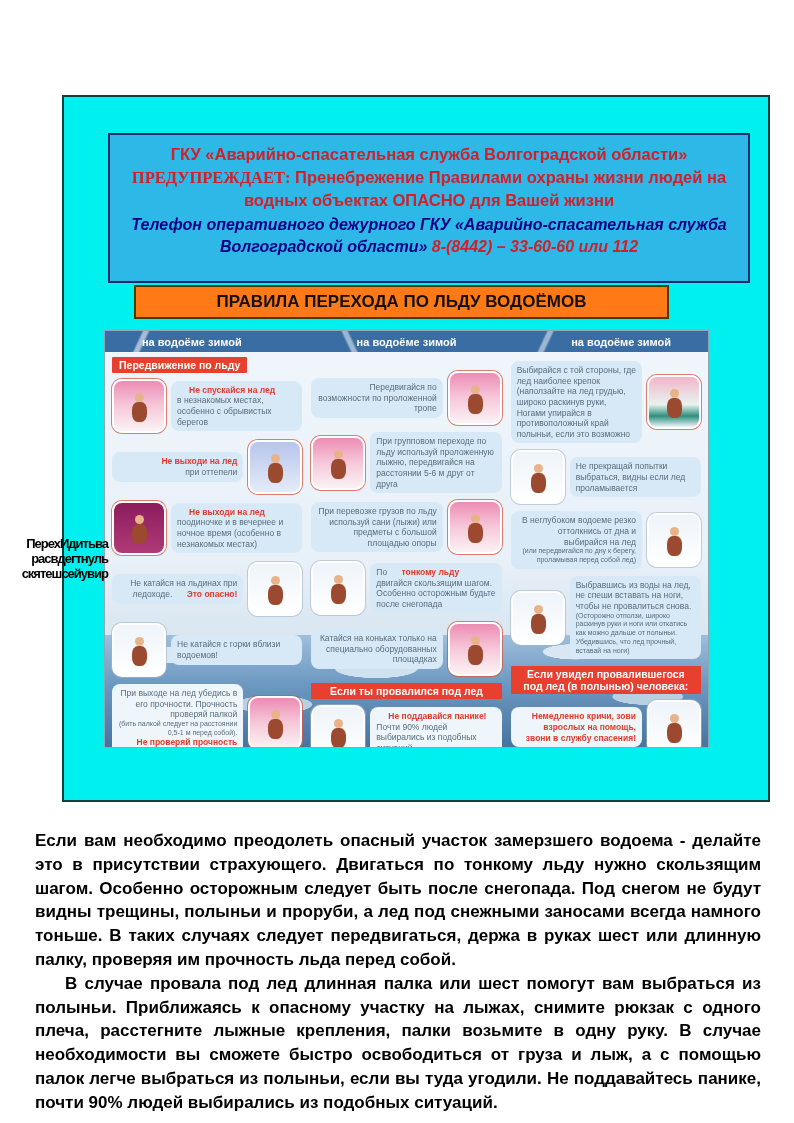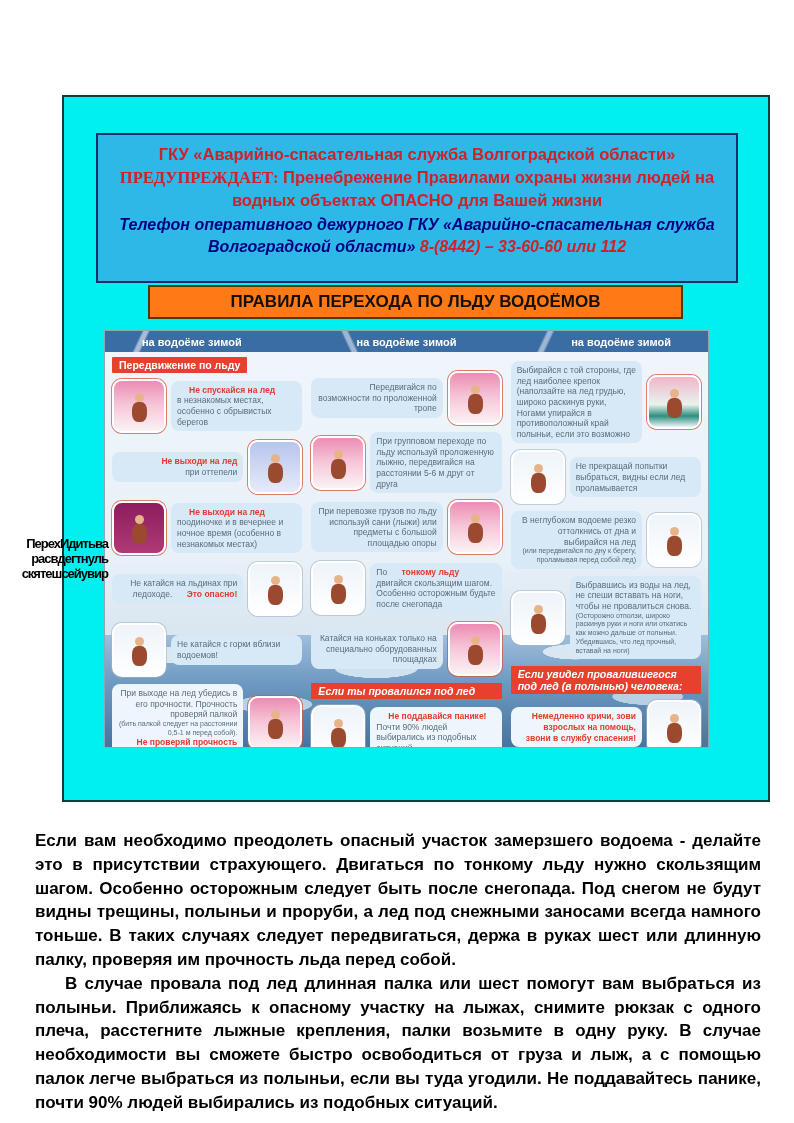--- a/index.html
+++ b/index.html
@@ -4,30 +4,30 @@
 <style>
   html,body{margin:0;padding:0;background:#fff;}
   #page{position:relative;width:794px;height:1123px;background:#fff;overflow:hidden;
         font-family:"Liberation Sans",sans-serif;}
 
   
   .cyan-box{position:absolute;left:62px;top:95px;width:704px;height:703px;
             background:#00f0f0;border:2px solid #0d3d3d;}
 
   
-  .warn-box{position:absolute;left:32px;top:36px;width:610px;height:132px;
+  .warn-box{position:absolute;left:44px;top:36px;width:610px;height:132px;
             background:#2eb8e8;border:2px solid #1c2a6e;text-align:center;
             padding:8px 14px 6px 14px;}
   .warn-red{color:#d1202a;font-weight:bold;font-size:16.5px;line-height:1.4;}
   .warn-serif{font-family:"Liberation Serif",serif;}
   .warn-navy{color:#000080;font-weight:bold;font-size:16px;line-height:1.35;margin-top:2px;font-style:italic;}
   .warn-navy .phone{color:#d1202a;}
 
   
-  .rules-banner{position:absolute;left:84px;top:188px;width:531px;height:30px;
+  .rules-banner{position:absolute;left:70px;top:188px;width:531px;height:30px;
                 background:#ff7a17;border:2px solid #4a3b00;text-align:center;
                 font-weight:bold;font-size:17px;color:#14100a;line-height:30px;}
 
   
   .poster{position:absolute;left:40px;top:233px;width:603px;height:416px;
           border:1px solid #8fa7b5;background:linear-gradient(180deg,#f0f6fb 0%,#e8f0f8 55%,#dbe7f1 70%,#cfdeeb 100%);
           overflow:hidden;}
   .poster-header{height:21px;background:#3a6da3;display:flex;align-items:center;
                  justify-content:space-around;color:#fff;font-weight:bold;font-size:11px;
                  background-image:linear-gradient(115deg,transparent 6%,rgba(255,255,255,.55) 6.4%,rgba(255,255,255,.55) 7%,transparent 7.4%),
@@ -38,21 +38,21 @@
                     radial-gradient(ellipse 70px 16px at 45% 30%,#cfe0ee 58%,transparent 60%),
                     radial-gradient(ellipse 55px 13px at 78% 15%,#d9e7f2 58%,transparent 60%),
                     radial-gradient(ellipse 65px 15px at 28% 62%,#b9cfe2 58%,transparent 60%),
                     radial-gradient(ellipse 60px 14px at 90% 55%,#b9cfe2 58%,transparent 60%),
                     linear-gradient(180deg,#9fbedb 0%,#6b97c0 45%,#47749f 100%);}
   .cols{position:relative;display:flex;gap:9px;padding:5px 7px;height:calc(100% - 31px);}
   .col{flex:1;min-width:0;position:relative;}
 
   .sec-banner{background:#e8402f;color:#fff;font-weight:bold;font-size:10.5px;
               padding:2px 7px;border-radius:1px;margin-bottom:6px;width:max-content;max-width:100%;}
-  .sec-banner.center{width:auto;font-style:italic;}
+  .sec-banner.center{width:auto;text-align:center;}
 
   .panel{display:flex;align-items:center;gap:5px;margin-bottom:7px;position:relative;}
   .panel.rev{flex-direction:row-reverse;}
   .bubble{background:#d7e9f6;border-radius:8px;padding:4px 6px;font-size:8.5px;
           line-height:1.25;color:#586c7d;flex:1;min-width:0;}
   .panel.rev .bubble{text-align:right;}
   .panel.rev.ta-left .bubble{text-align:left;}
   .onwater .bubble{background:#eef6fb;}
   .lead{color:#e03a2e;font-weight:bold;padding-left:12px;}
   .lead.blk{display:block;}

